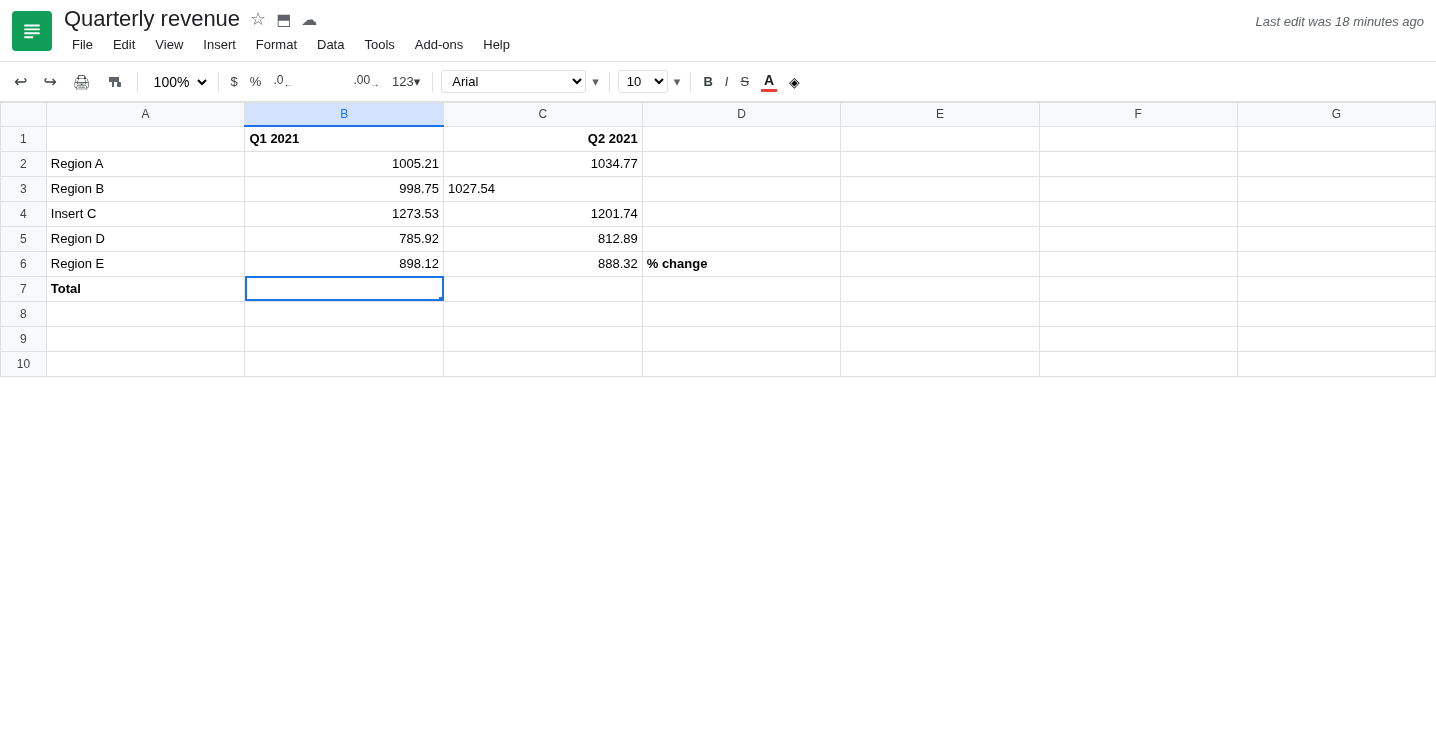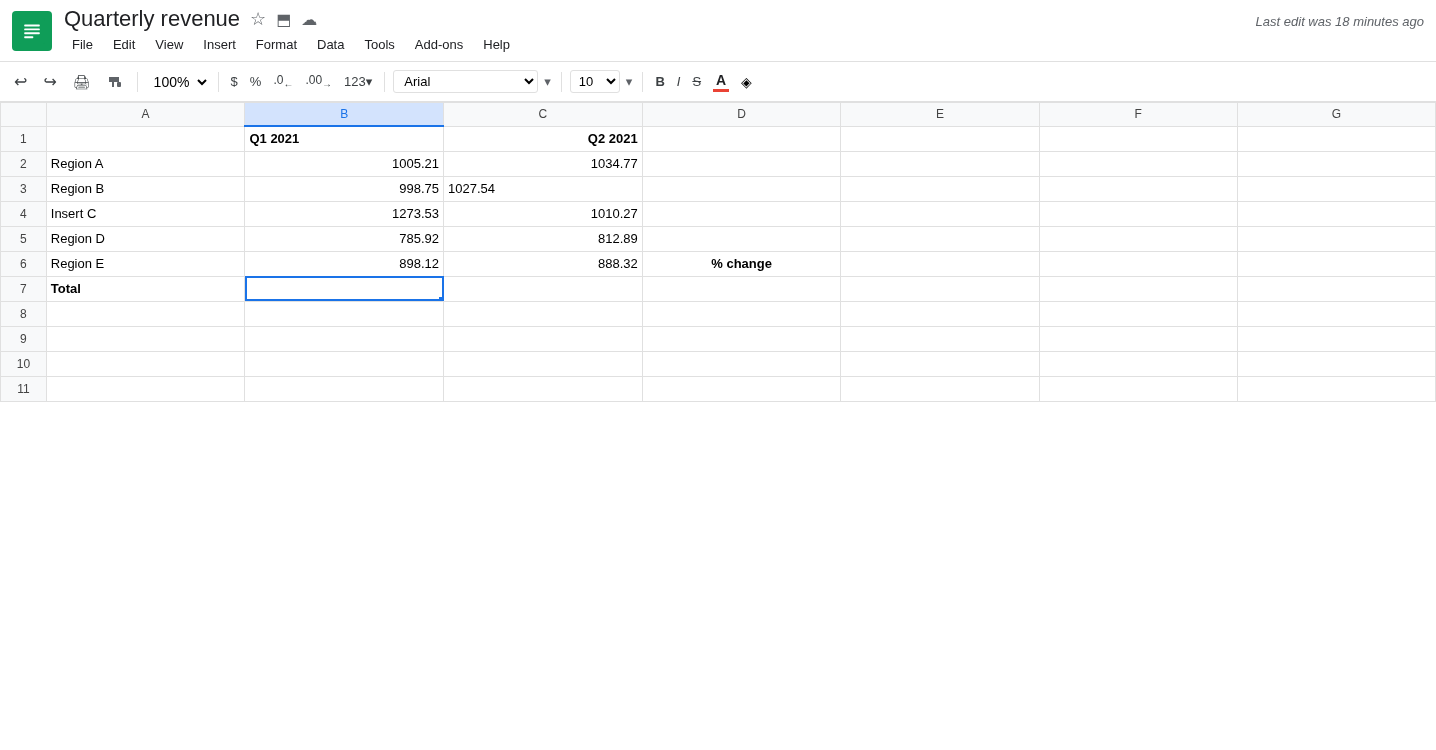--- a/index.html
+++ b/index.html
@@ -185,21 +185,21 @@
   <select id="zoom-select">
     <option>100%</option>
     <option>75%</option>
     <option>50%</option>
     <option>150%</option>
   </select>
   <div class="toolbar-sep"></div>
   <span class="tb-label">$</span>
   <span class="tb-label">%</span>
   <span class="tb-label" style="font-size:12px;">.0<sub>←</sub></span>
-  <span class="tb-label" style="font-size:12px;">.00<sub>→</sub></span>
+  <span class="tb-label" style="font-size:12px;margin-left:48px;">.00<sub>→</sub></span>
   <span class="tb-label">123▾</span>
   <div class="toolbar-sep"></div>
   <select id="font-select">
     <option>Arial</option>
     <option>Times New Roman</option>
     <option>Courier New</option>
   </select>
   <span style="font-size:13px;color:#5f6368;padding:0 2px;">▾</span>
   <div class="toolbar-sep"></div>
   <select id="font-size-select">
@@ -276,42 +276,42 @@
           <td class="col-c" style="text-align: left;">1027.54</td>
           <td class="col-d"></td>
           <td class="col-e"></td>
           <td class="col-f"></td>
           <td class="col-g"></td>
         </tr>
         <tr class="sheet-row">
           <td class="row-num">4</td>
           <td class="col-a">Insert C</td>
           <td class="col-b" style="text-align: right;">1273.53</td>
-          <td class="col-c" style="text-align: right;">1010.27</td>
+          <td class="col-c" style="text-align: right;">1201.74</td>
           <td class="col-d"></td>
           <td class="col-e"></td>
           <td class="col-f"></td>
           <td class="col-g"></td>
         </tr>
         <tr class="sheet-row">
           <td class="row-num">5</td>
           <td class="col-a">Region D</td>
           <td class="col-b" style="text-align: right;">785.92</td>
           <td class="col-c" style="text-align: right;">812.89</td>
           <td class="col-d"></td>
           <td class="col-e"></td>
           <td class="col-f"></td>
           <td class="col-g"></td>
         </tr>
         <tr class="sheet-row">
           <td class="row-num">6</td>
           <td class="col-a">Region E</td>
           <td class="col-b" style="text-align: right;">898.12</td>
           <td class="col-c" style="text-align: right;">888.32</td>
-          <td class="col-d" style="font-weight: bold; text-align: center;">% change</td>
+          <td class="col-d" style="font-weight: bold; text-align: left;">% change</td>
           <td class="col-e"></td>
           <td class="col-f"></td>
           <td class="col-g"></td>
         </tr>
         <tr class="sheet-row">
           <td class="row-num">7</td>
           <td class="col-a" style="font-weight: bold; margin-left: 36px;">Total</td>
           <td class="col-b selected-cell" style="position: relative; text-align: right;"></td>
           <td class="col-c" style="text-align: right;"></td>
           <td class="col-d"></td>
@@ -342,25 +342,15 @@
         <tr class="sheet-row">
           <td class="row-num">10</td>
           <td class="col-a"></td>
           <td class="col-b" style="text-align: right;"></td>
           <td class="col-c" style="text-align: right;"></td>
           <td class="col-d"></td>
           <td class="col-e"></td>
           <td class="col-f"></td>
           <td class="col-g"></td>
         </tr>
-        <tr class="sheet-row">
-          <td class="row-num">11</td>
-          <td class="col-a"></td>
-          <td class="col-b" style="text-align: right;"></td>
-          <td class="col-c" style="text-align: right;"></td>
-          <td class="col-d"></td>
-          <td class="col-e"></td>
-          <td class="col-f"></td>
-          <td class="col-g"></td>
-        </tr>
       </tbody>
   </table>
 </div>
 
 </body></html>

